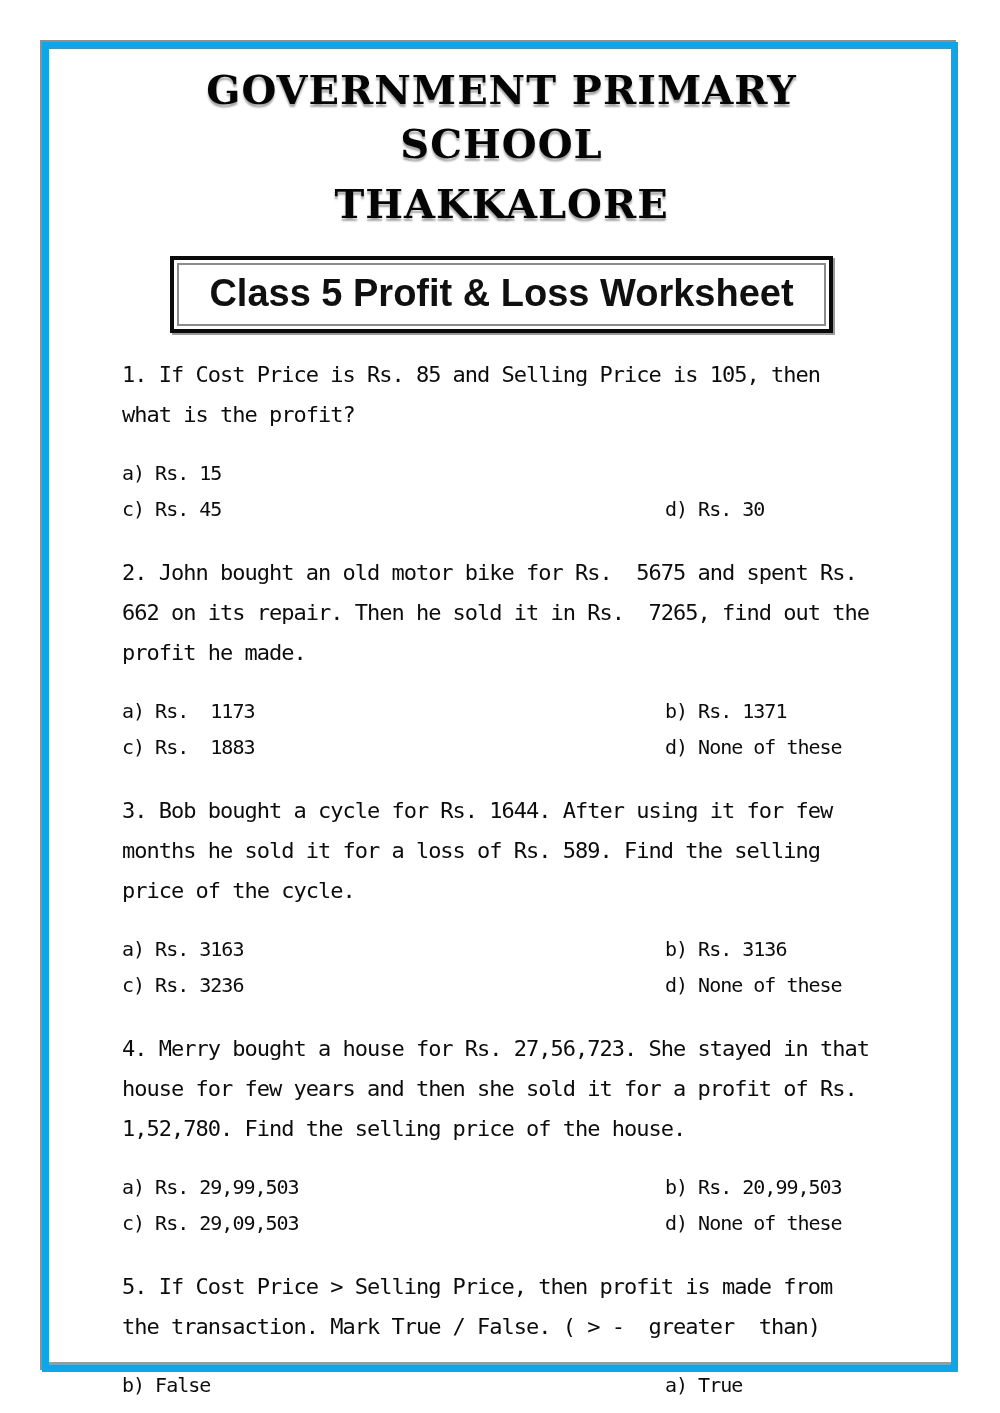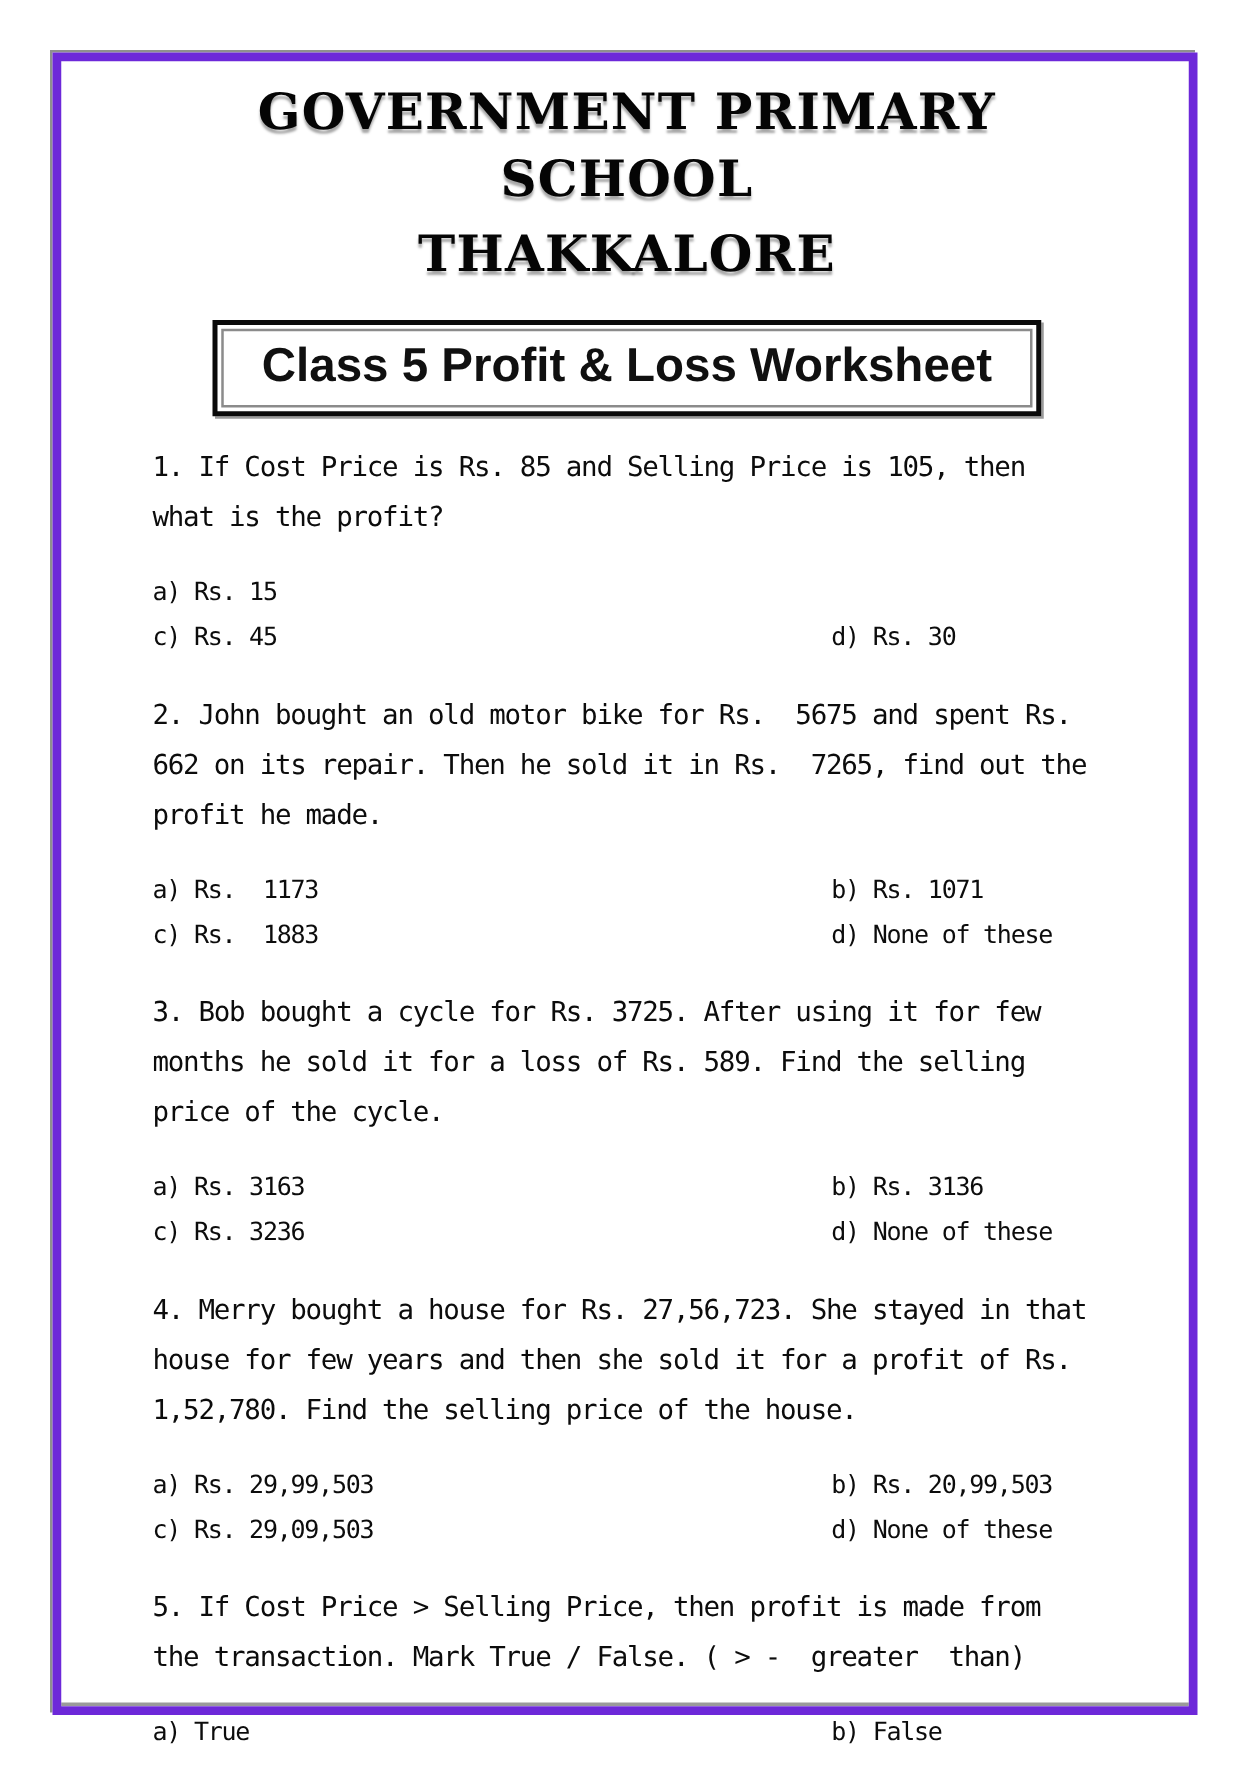--- a/index.html
+++ b/index.html
@@ -15,21 +15,21 @@
     color: #0c0c0c;
     overflow: hidden;
   }
   .page-frame {
     position: absolute;
     left: 42px;
     top: 42px;
     width: 902px;
     height: 1316px;
     background: #ffffff;
-    border: 7px solid #6d28d9;
+    border: 7px solid #0ea5e9;
     box-shadow: -2px -2px 0 0 #8f8f8f, inset 0 -3px 0 0 #9a9a9a;
     box-sizing: content-box;
   }
   .content {
     padding: 8px 70px 0 73px;
   }
   .school-name {
     margin: 0;
     padding-top: 6px;
     text-align: center;
@@ -112,31 +112,31 @@
           <div class="opt">d) Rs. 30</div>
         </div>
       </div>
     </div>
 
     <div class="question">
       <div class="q-text">2. John bought an old motor bike for Rs.  5675 and spent Rs. 662 on its repair. Then he sold it in Rs.  7265, find out the profit he made.</div>
       <div class="opts">
         <div class="opt-row">
           <div class="opt">a) Rs.  1173</div>
-          <div class="opt">b) Rs. 1071</div>
+          <div class="opt">b) Rs. 1371</div>
         </div>
         <div class="opt-row">
           <div class="opt">c) Rs.  1883</div>
           <div class="opt">d) None of these</div>
         </div>
       </div>
     </div>
 
     <div class="question">
-      <div class="q-text">3. Bob bought a cycle for Rs. 3725. After using it for few months he sold it for a loss of Rs. 589. Find the selling price of the cycle.</div>
+      <div class="q-text">3. Bob bought a cycle for Rs. 1644. After using it for few months he sold it for a loss of Rs. 589. Find the selling price of the cycle.</div>
       <div class="opts">
         <div class="opt-row">
           <div class="opt">a) Rs. 3163</div>
           <div class="opt">b) Rs. 3136</div>
         </div>
         <div class="opt-row">
           <div class="opt">c) Rs. 3236</div>
           <div class="opt">d) None of these</div>
         </div>
       </div>
@@ -153,20 +153,20 @@
           <div class="opt">c) Rs. 29,09,503</div>
           <div class="opt">d) None of these</div>
         </div>
       </div>
     </div>
 
     <div class="question">
       <div class="q-text">5. If Cost Price &gt; Selling Price, then profit is made from the transaction. Mark True / False. ( &gt; -  greater  than)</div>
       <div class="opts">
         <div class="opt-row">
+          <div class="opt">b) False</div>
           <div class="opt">a) True</div>
-          <div class="opt">b) False</div>
         </div>
       </div>
     </div>
 
   </div>
 </div>
 
 </body></html>

